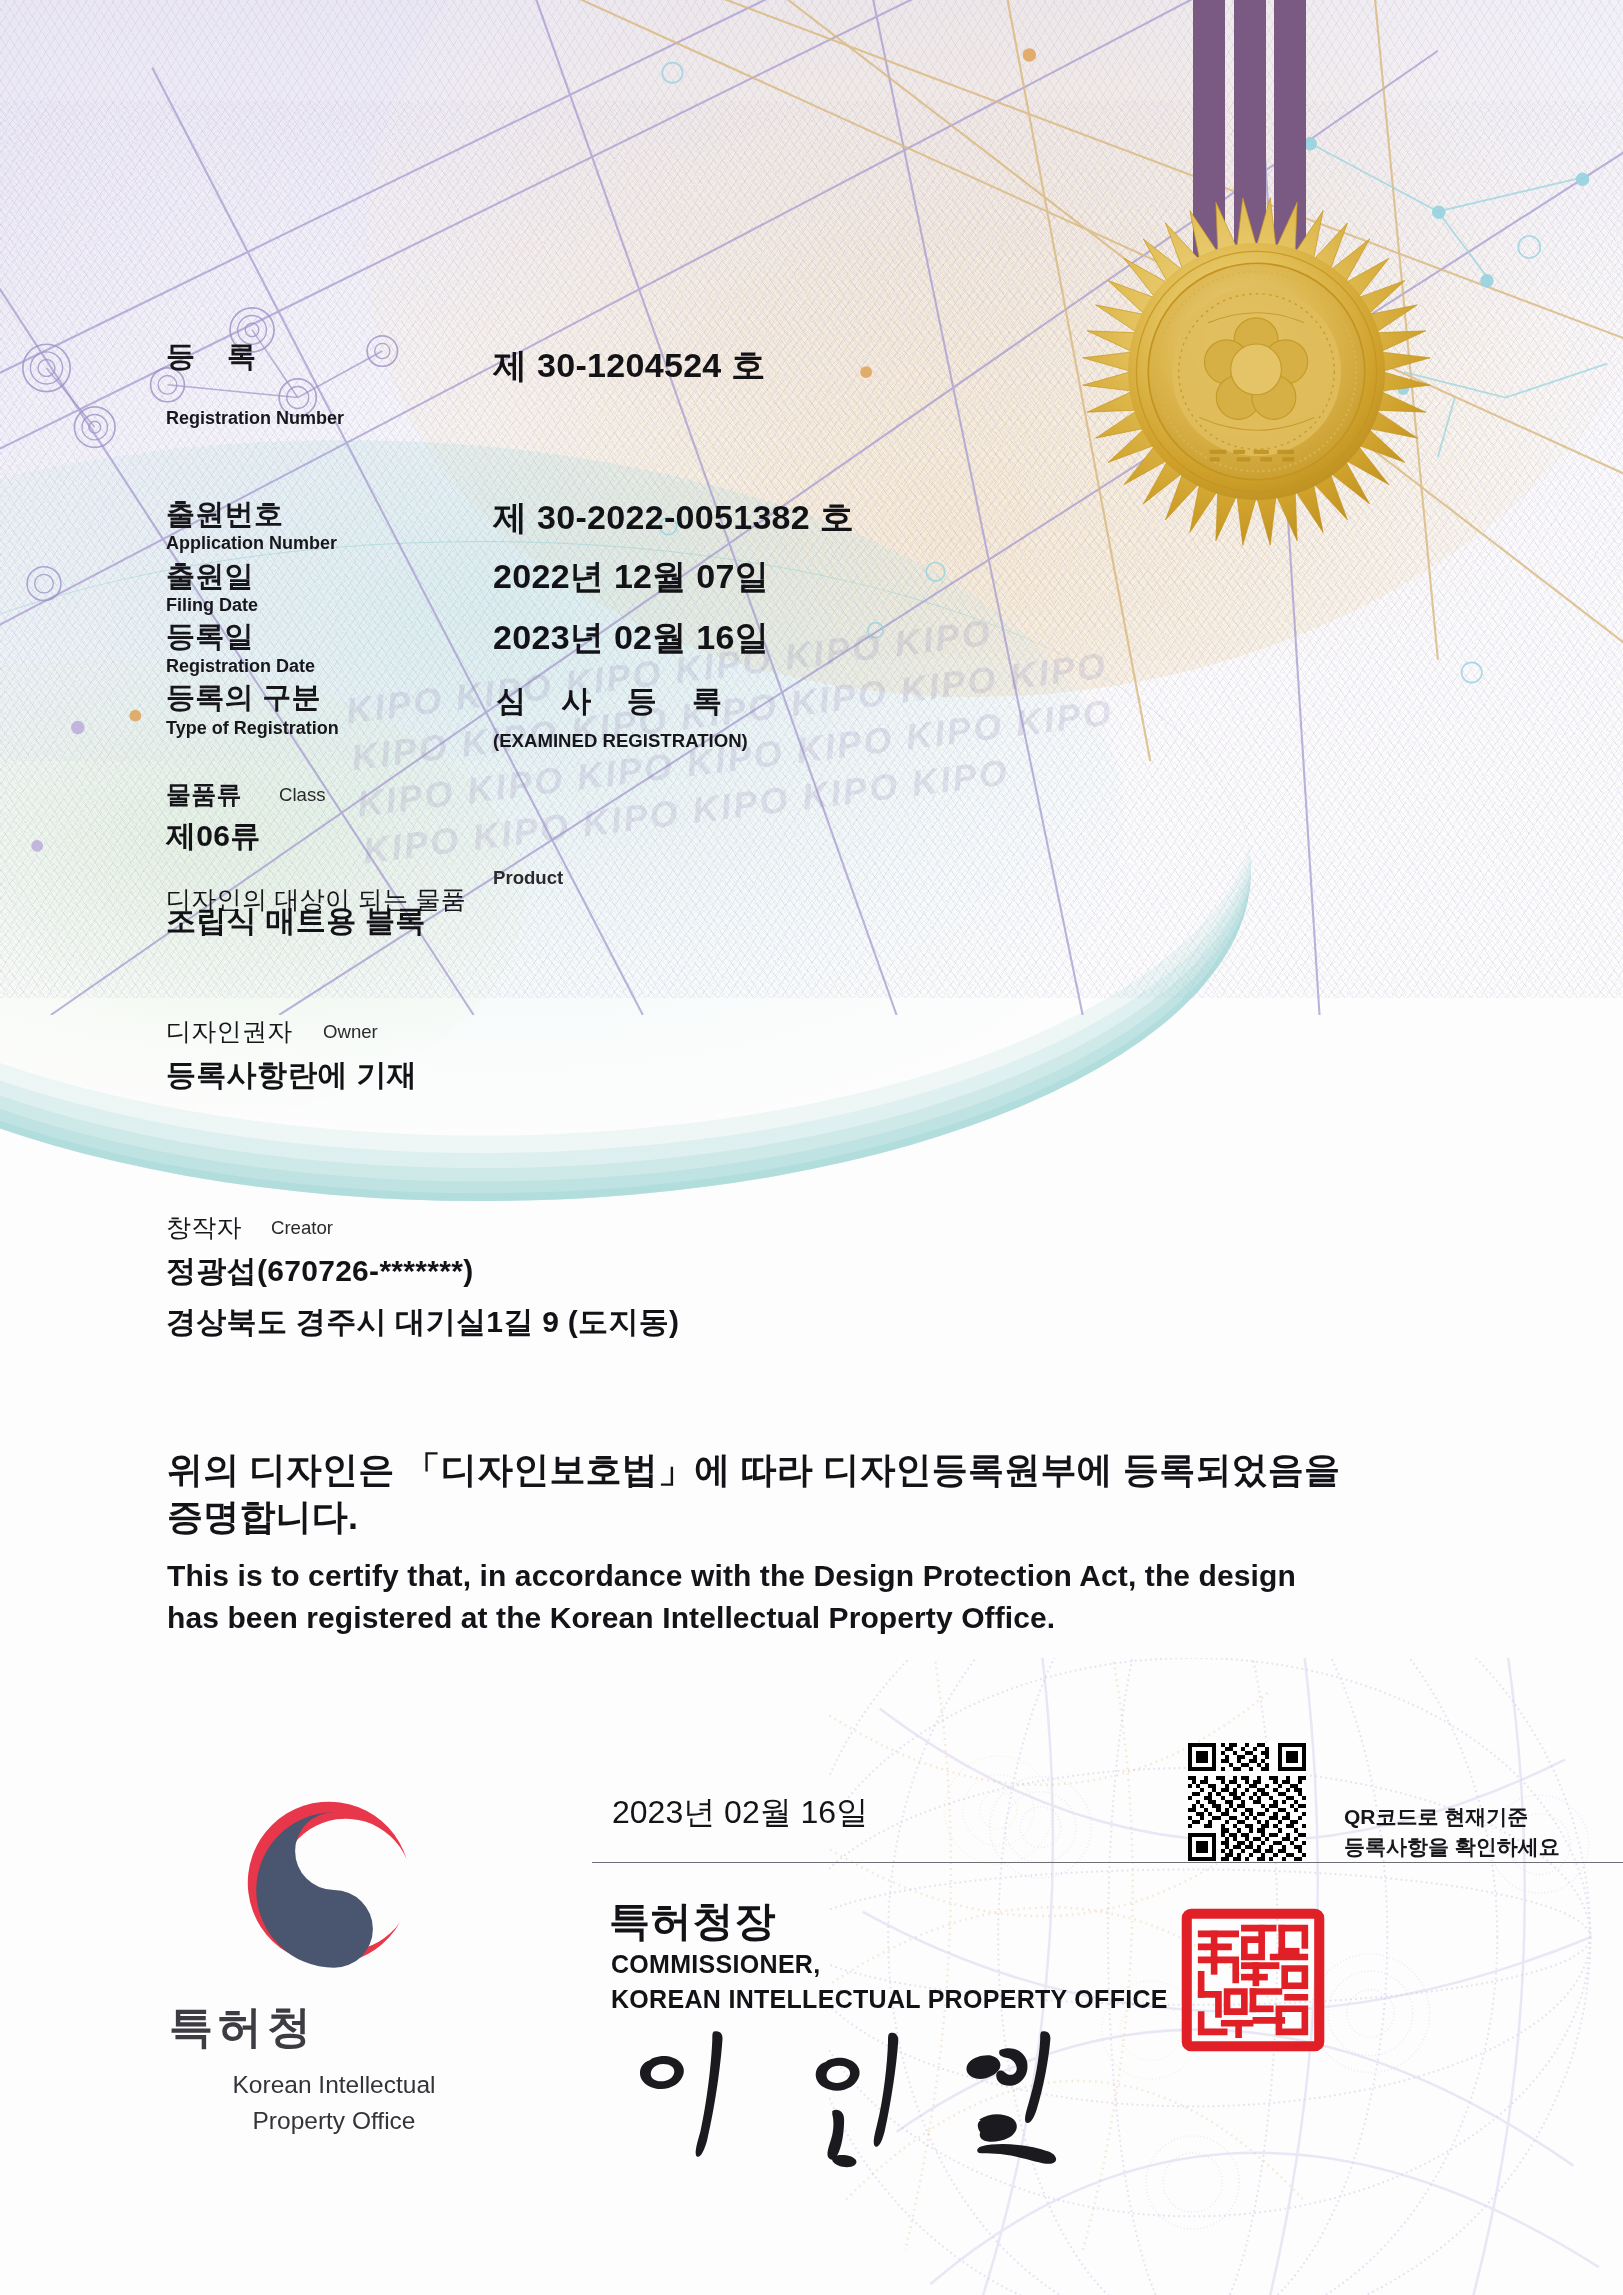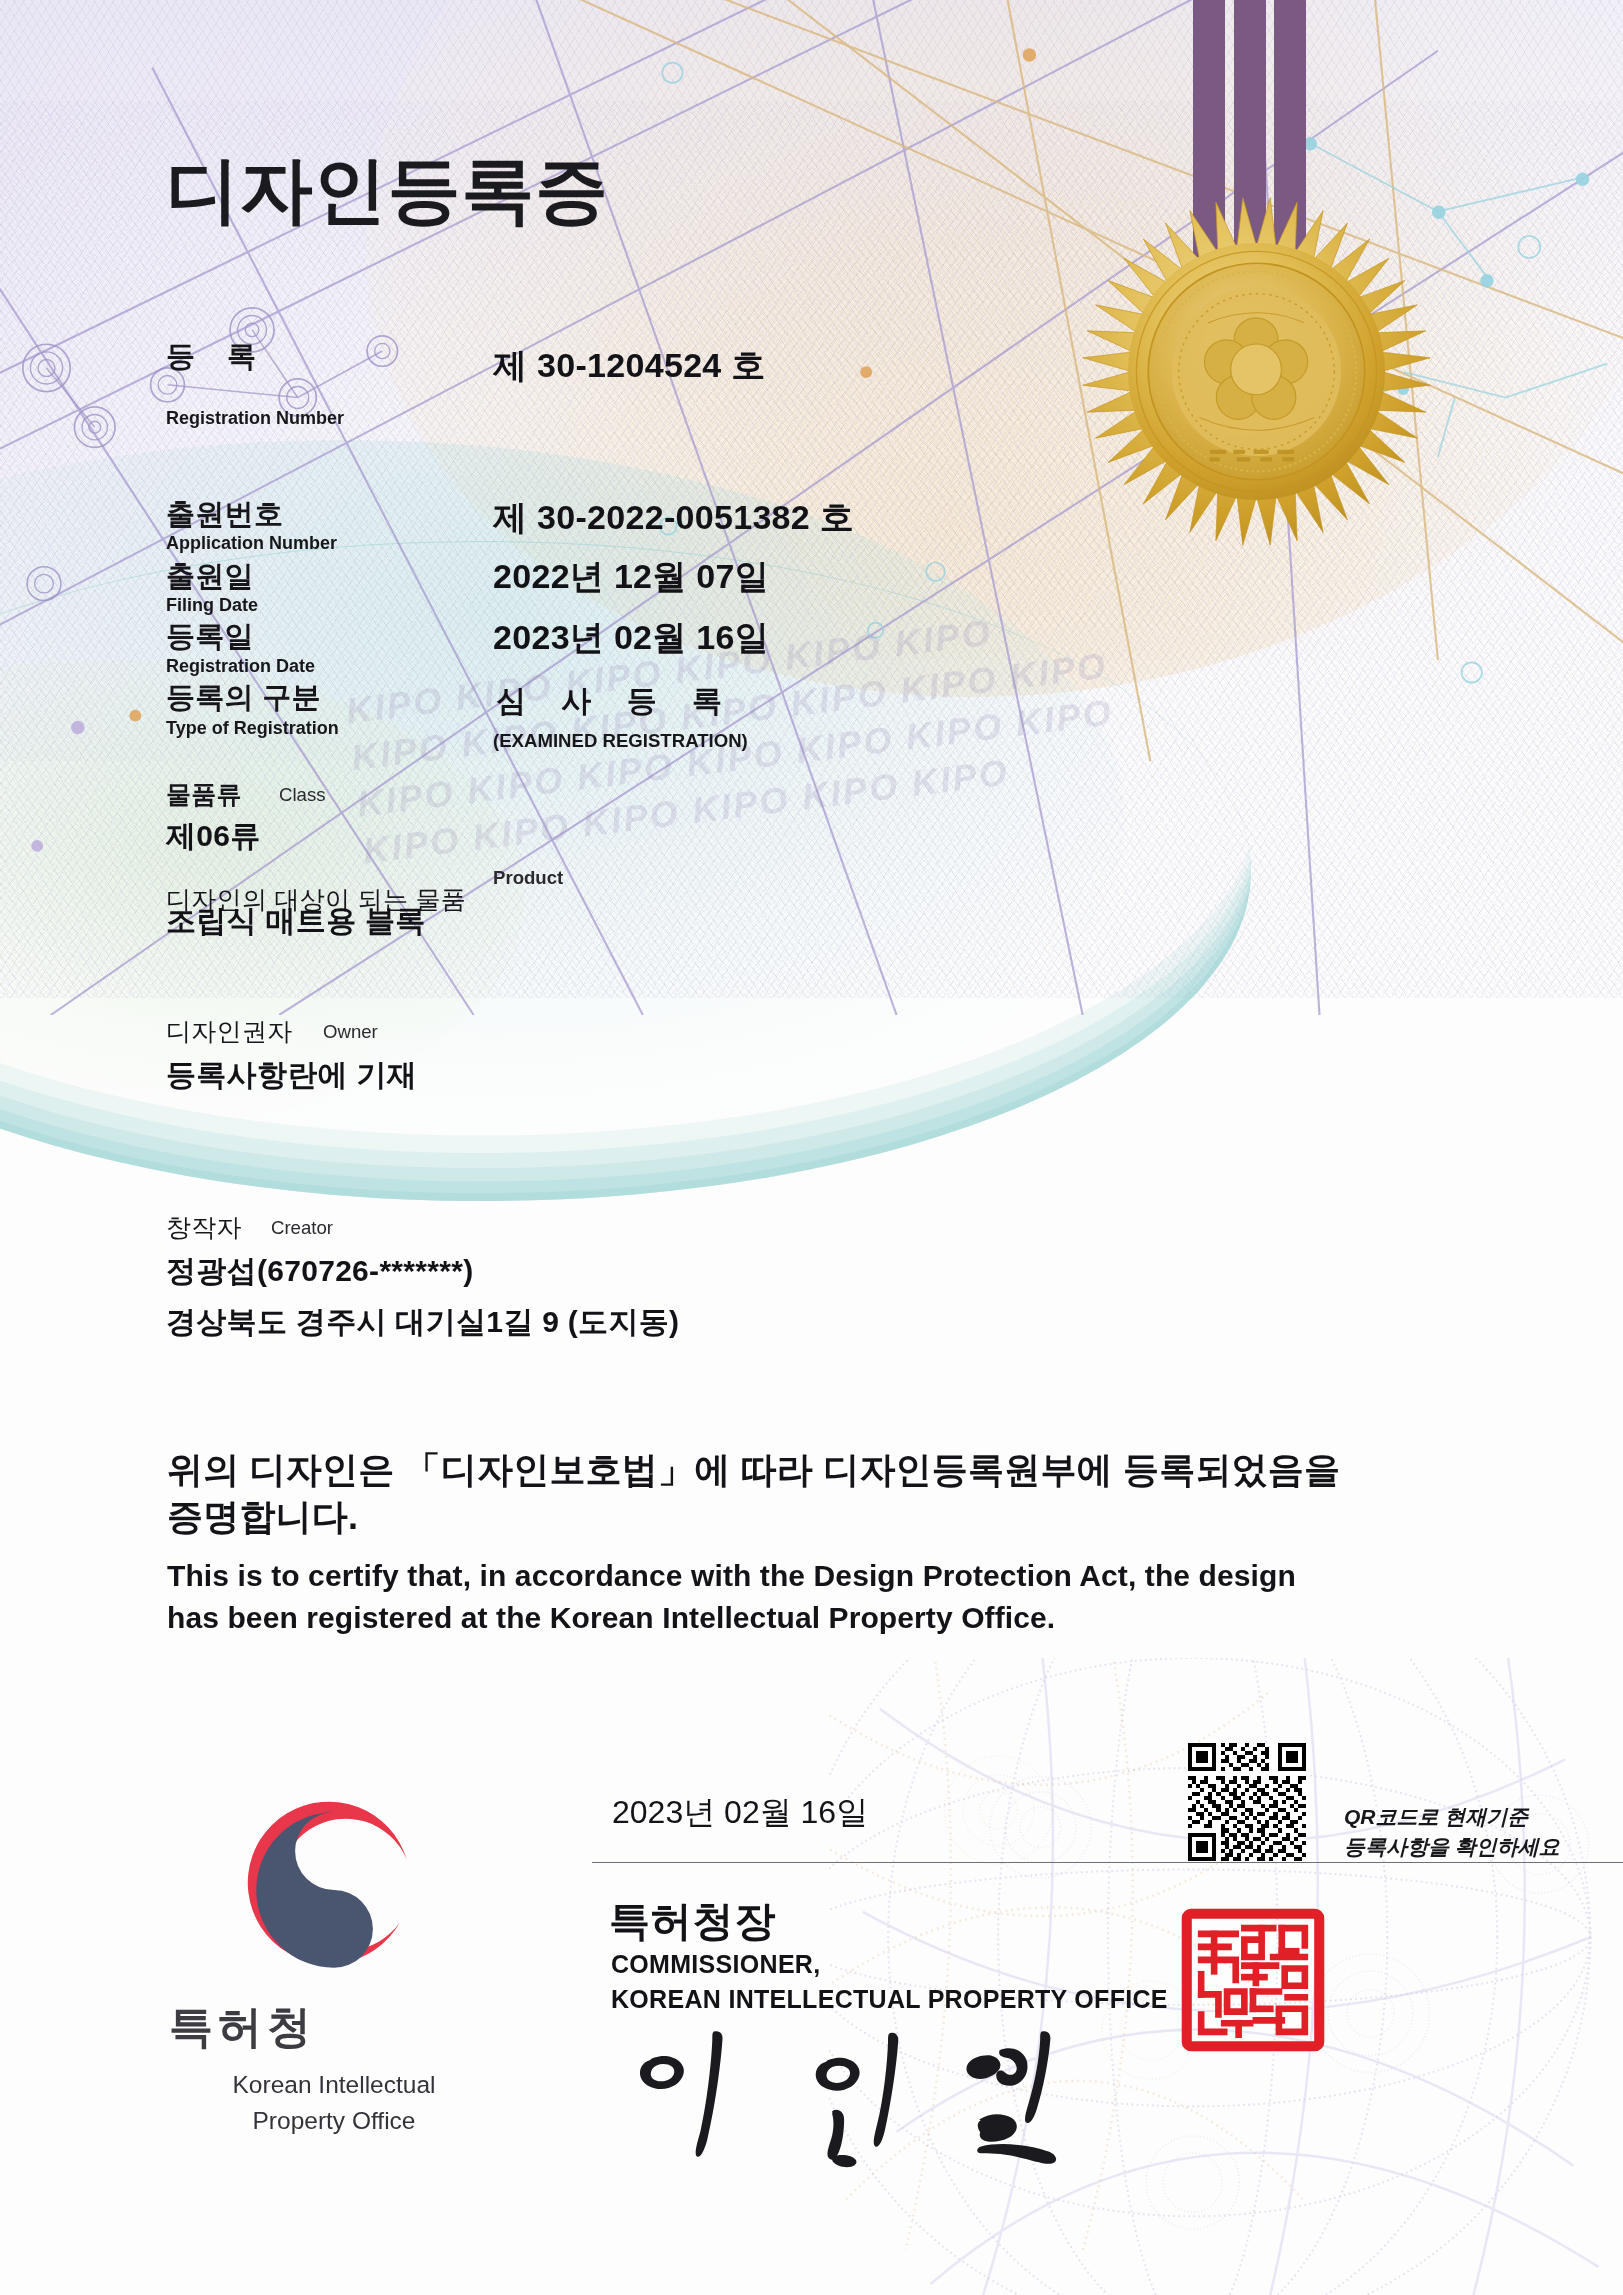--- a/index.html
+++ b/index.html
@@ -191,21 +191,21 @@
     font-size: 25px; font-weight: 700; color: #131317; letter-spacing: 0.3px;
   }
   .foot-title-en2 {
     position: absolute; left: 611px; top: 1985px;
     font-size: 25px; font-weight: 700; color: #131317; letter-spacing: 0.3px;
   }
 
   .qr-note {
     position: absolute; left: 1344px; top: 1802px;
     font-size: 21px; font-weight: 700; color: #17171b;
-    line-height: 30px; text-align: left; font-style: italic;
+    line-height: 30px; text-align: left;
   }
   .qr-box { position: absolute; left: 1188px; top: 1743px; width: 118px; height: 118px; }
 
   
   .logo-wrap { position: absolute; left: 169px; top: 1797px; width: 330px; }
   .logo-mark { position: relative; margin: 0 auto; width: 186px; height: 186px; }
   .logo-ko {
     margin-top: 15px; text-align: left;
     font-size: 44px; font-weight: 700; color: #3c3c42; letter-spacing: 5px;
   }
@@ -424,21 +424,20 @@
       <rect x="232" y="300" width="20" height="5" rx="1"></rect>
       <rect x="152" y="309" width="12" height="5" rx="1"></rect>
       <rect x="184" y="309" width="16" height="5" rx="1"></rect>
       <rect x="212" y="309" width="14" height="5" rx="1"></rect>
       <rect x="238" y="309" width="14" height="5" rx="1"></rect>
     </g>
   </svg>
 
   <div class="content">
 
-    <div class="title-ko">디자인등록증</div>
 
     <div class="label-ko wide" style="left:166px; top:337px;">등 록</div>
     <div class="label-en" style="left:166px; top:408px;">Registration Number</div>
     <div class="value" style="left:493px; top:343px;">제 30-1204524 호</div>
 
     <div class="label-ko" style="left:166px; top:495px;">출원번호</div>
     <div class="label-en" style="left:166px; top:533px;">Application Number</div>
     <div class="value" style="left:493px; top:495px;">제 30-2022-0051382 호</div>
 
     <div class="label-ko" style="left:166px; top:557px;">출원일</div>

